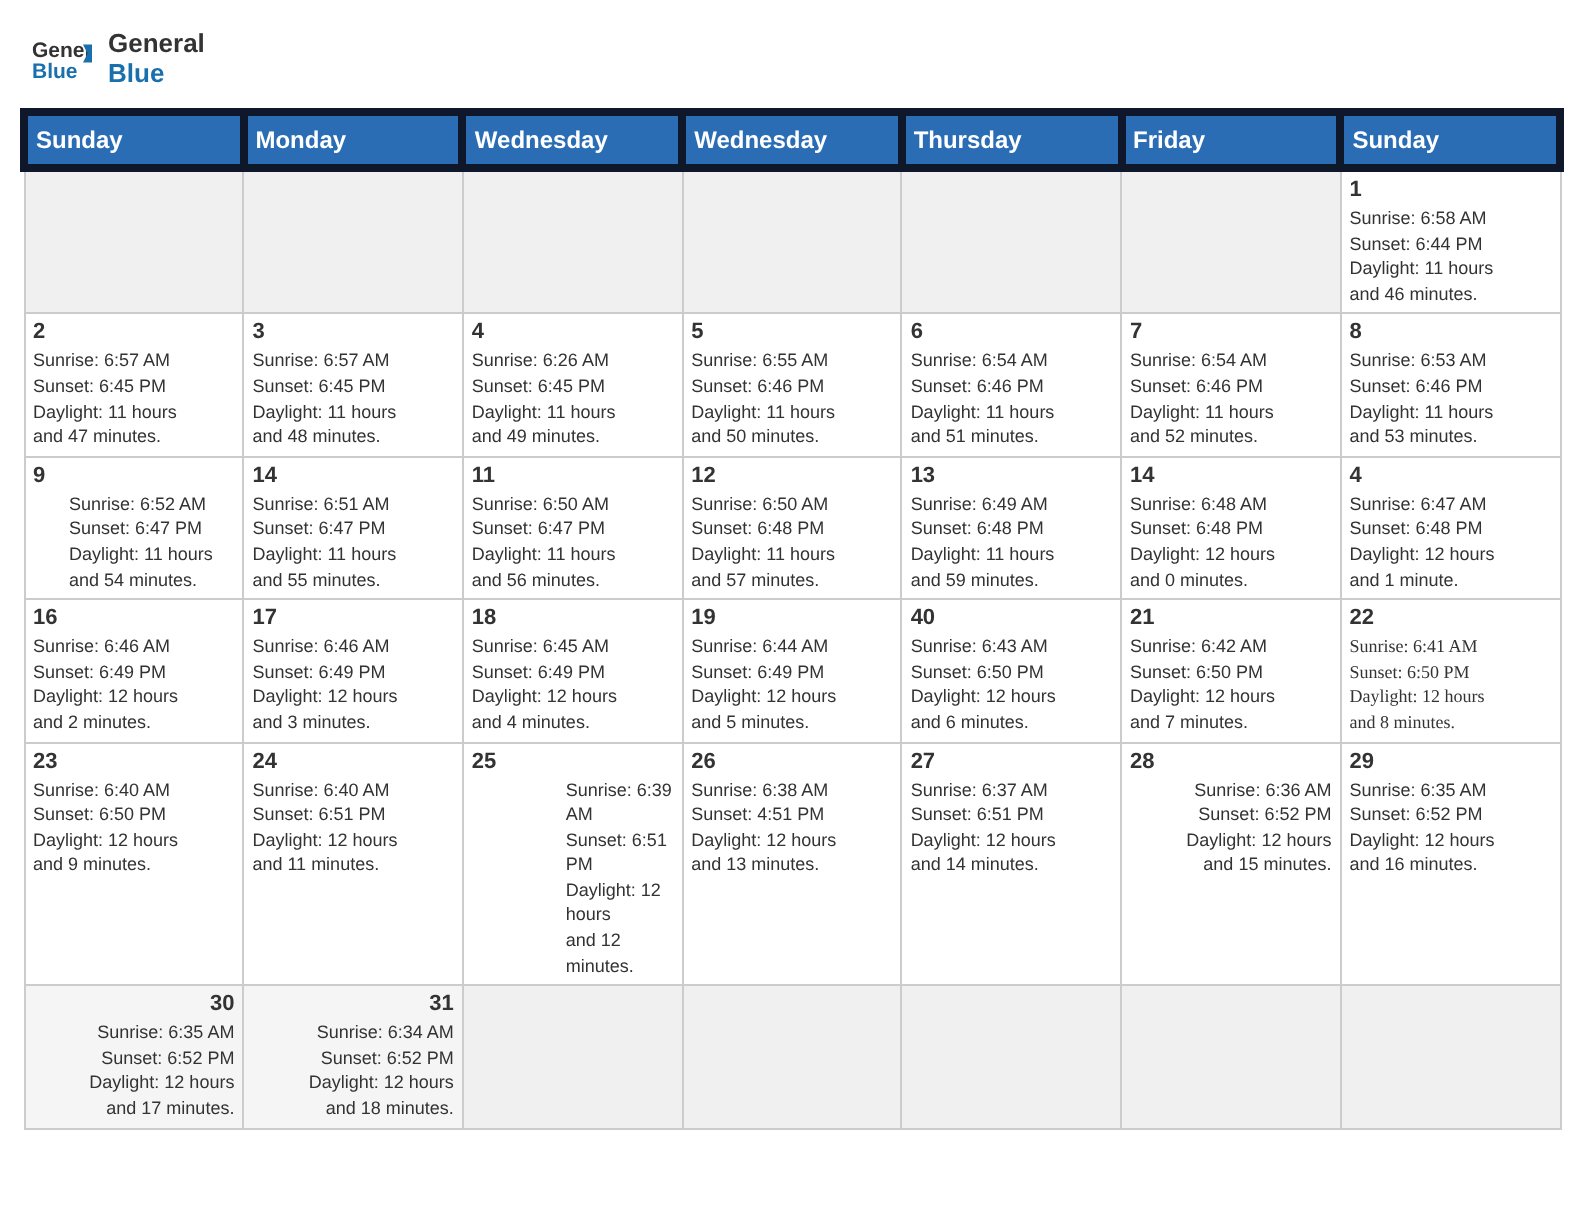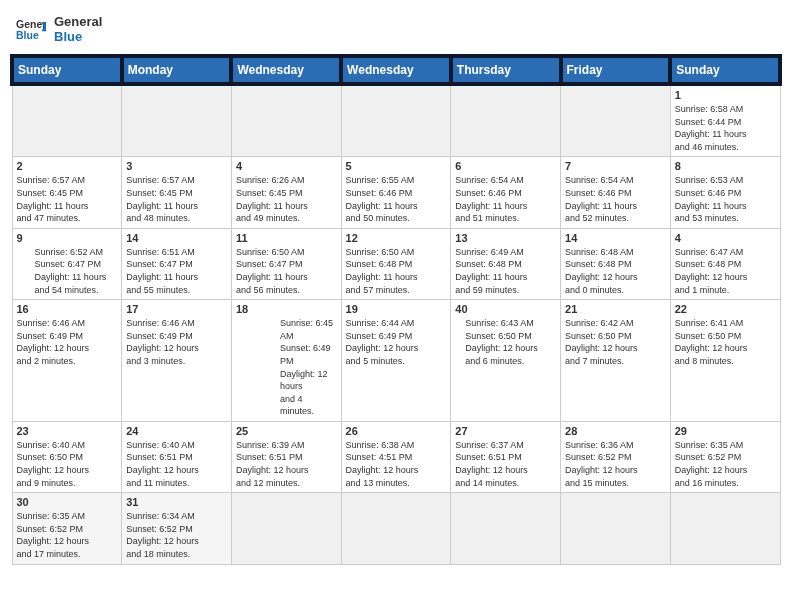--- a/index.html
+++ b/index.html
@@ -72,20 +72,21 @@
       display: block;
       margin-bottom: 2px;
     }
     .day-info {
       font-size: 9px;
       line-height: 1.4;
       color: #333;
     }
     .last-row td {
       background: #f5f5f5;
+      text-align: right;
     }
   </style>
 </head>
 <body>
 
 <div class="header">
   <div class="logo">
     <svg class="logo-icon" viewBox="0 0 40 34">
       <text x="0" y="16" font-size="14" font-family="Arial" font-weight="bold" fill="#333">General</text>
       <text x="0" y="30" font-size="14" font-family="Arial" font-weight="bold" fill="#1a6fad">Blue</text>
@@ -242,49 +243,49 @@
         </td>
         <td>
           <span class="day-number">17</span>
           <div class="day-info" style="white-space: pre-line;">Sunrise: 6:46 AM
 Sunset: 6:49 PM
 Daylight: 12 hours
 and 3 minutes.</div>
         </td>
         <td>
           <span class="day-number">18</span>
-          <div class="day-info" style="white-space: pre-line; margin-left: 44px;">Sunrise: 6:45 AM
+          <div class="day-info" style="white-space: pre-line;">Sunrise: 6:45 AM
 Sunset: 6:49 PM
 Daylight: 12 hours
 and 4 minutes.</div>
         </td>
         <td>
           <span class="day-number">19</span>
           <div class="day-info" style="white-space: pre-line;">Sunrise: 6:44 AM
 Sunset: 6:49 PM
 Daylight: 12 hours
 and 5 minutes.</div>
         </td>
         <td>
           <span class="day-number">40</span>
-          <div class="day-info" style="white-space: pre-line; margin-left: 10px;">Sunrise: 6:43 AM
+          <div class="day-info" style="white-space: pre-line;">Sunrise: 6:43 AM
 Sunset: 6:50 PM
 Daylight: 12 hours
 and 6 minutes.</div>
         </td>
         <td>
           <span class="day-number">21</span>
           <div class="day-info" style="white-space: pre-line;">Sunrise: 6:42 AM
 Sunset: 6:50 PM
 Daylight: 12 hours
 and 7 minutes.</div>
         </td>
         <td>
           <span class="day-number">22</span>
-          <div class="day-info" style="white-space: pre-line;">Sunrise: 6:41 AM
+          <div class="day-info" style="white-space: pre-line; font-family: Liberation Serif, serif;">Sunrise: 6:41 AM
 Sunset: 6:50 PM
 Daylight: 12 hours
 and 8 minutes.</div>
         </td>
       </tr>
       <tr>
         <td>
           <span class="day-number">23</span>
           <div class="day-info" style="white-space: pre-line;">Sunrise: 6:40 AM
 Sunset: 6:50 PM
@@ -293,42 +294,42 @@
         </td>
         <td>
           <span class="day-number">24</span>
           <div class="day-info" style="white-space: pre-line;">Sunrise: 6:40 AM
 Sunset: 6:51 PM
 Daylight: 12 hours
 and 11 minutes.</div>
         </td>
         <td>
           <span class="day-number">25</span>
-          <div class="day-info" style="white-space: pre-line;">Sunrise: 6:39 AM
+          <div class="day-info" style="white-space: pre-line; margin-left: 47px;">Sunrise: 6:39 AM
 Sunset: 6:51 PM
 Daylight: 12 hours
 and 12 minutes.</div>
         </td>
         <td>
           <span class="day-number">26</span>
           <div class="day-info" style="white-space: pre-line;">Sunrise: 6:38 AM
 Sunset: 4:51 PM
 Daylight: 12 hours
 and 13 minutes.</div>
         </td>
         <td>
           <span class="day-number">27</span>
           <div class="day-info" style="white-space: pre-line;">Sunrise: 6:37 AM
 Sunset: 6:51 PM
 Daylight: 12 hours
 and 14 minutes.</div>
         </td>
         <td>
           <span class="day-number">28</span>
-          <div class="day-info" style="white-space: pre-line;">Sunrise: 6:36 AM
+          <div class="day-info" style="white-space: pre-line; text-align: right;">Sunrise: 6:36 AM
 Sunset: 6:52 PM
 Daylight: 12 hours
 and 15 minutes.</div>
         </td>
         <td>
           <span class="day-number">29</span>
           <div class="day-info" style="white-space: pre-line;">Sunrise: 6:35 AM
 Sunset: 6:52 PM
 Daylight: 12 hours
 and 16 minutes.</div>

